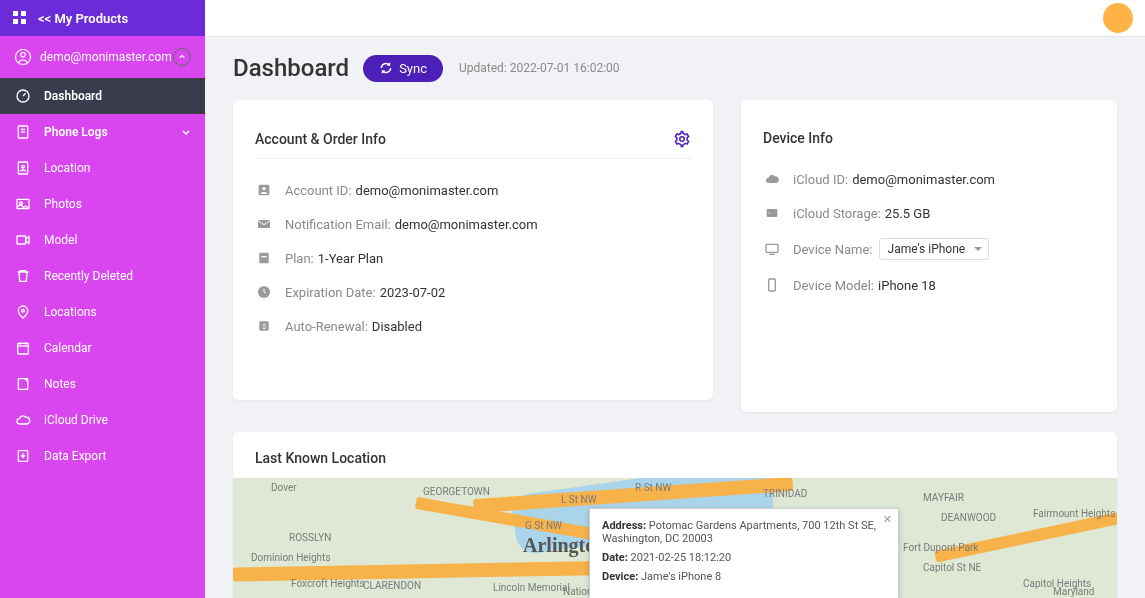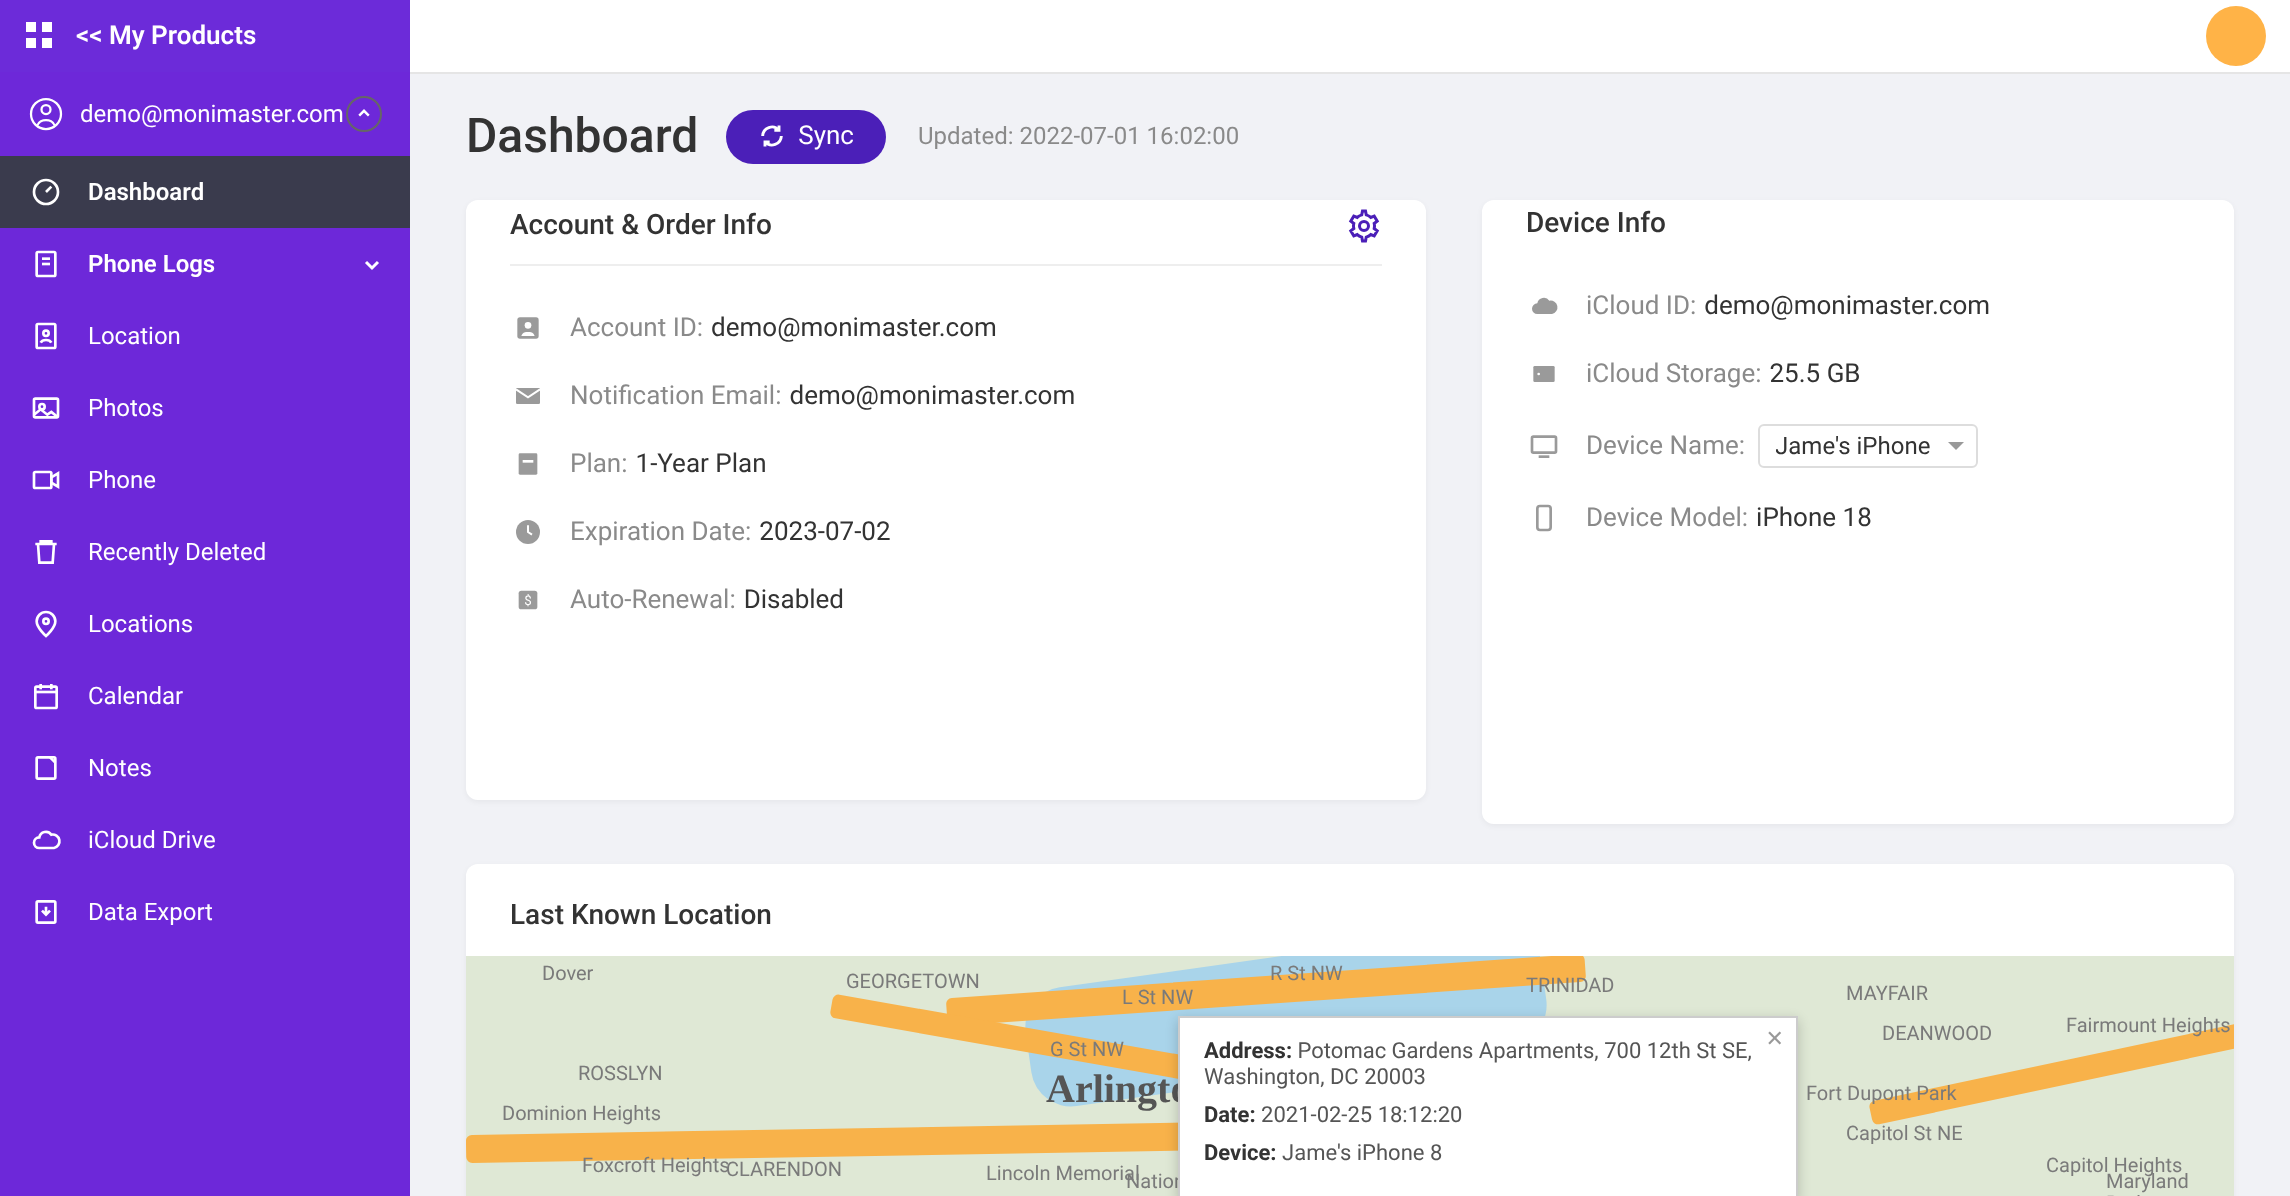--- a/index.html
+++ b/index.html
@@ -1,18 +1,18 @@
 <!DOCTYPE html>
 <html><head>
 <meta charset="utf-8">
 <style>
 * { margin:0; padding:0; box-sizing:border-box; font-family: -apple-system, BlinkMacSystemFont, "Segoe UI", Roboto, "Helvetica Neue", sans-serif; }
 body { background:#f1f2f6; width:1145px; height:598px; overflow:hidden; }
 .app { display:flex; height:100%; }
-.sidebar { width:205px; background:#6d28d9; color:#fff; display:flex; flex-direction:column; }
+.sidebar { width:205px; background:#d946ef; color:#fff; display:flex; flex-direction:column; }
 .sidebar-top { background:#6c2bd9; height:36px; display:flex; align-items:center; padding:0 12px; font-size:13px; font-weight:600; }
 .sidebar-top .grid-icon { margin-right:10px; }
 .user-row { display:flex; align-items:center; padding:12px 14px; font-size:12px; }
 .user-row .name { margin-left:8px; flex:1; }
 .user-row .collapse { width:18px; height:18px; border:1px solid #666; border-radius:50%; display:flex; align-items:center; justify-content:center; }
 .nav { flex:1; }
 .nav-item { display:flex; align-items:center; padding:9px 14px; font-size:12px; cursor:pointer; }
 .nav-item .icon { width:18px; height:18px; margin-right:12px; display:flex; align-items:center; justify-content:center; }
 .nav-item .chev { margin-left:auto; }
 .nav-item.active { background:#3a3b4d; font-weight:600; }
@@ -21,21 +21,21 @@
 .main { flex:1; display:flex; flex-direction:column; }
 .topbar { background:#fff; height:36px; display:flex; align-items:center; justify-content:flex-end; padding:0 12px; box-shadow:0 1px 0 #e5e5e5; }
 .avatar { width:30px; height:30px; border-radius:50%; background:#ffb347; }
 .page { padding:18px 28px; overflow:auto; flex:1; }
 .page-head { display:flex; align-items:center; margin-bottom:18px; }
 .page-title { font-size:24px; color:#333; font-weight:500; margin-right:14px; }
 .sync-btn { background:#4b1fb8; color:#fff; border:none; border-radius:16px; padding:6px 16px; font-size:13px; display:flex; align-items:flex-start; cursor:pointer; }
 .sync-btn .sync-icon { margin-right:6px; }
 .updated { color:#8a8a8a; font-size:12px; margin-left:16px; }
 .cards-row { display:flex; gap:28px; }
-.card { background:#fff; border-radius:6px; padding:4px 22px; box-shadow:0 1px 3px rgba(0,0,0,.05); }
+.card { background:#fff; border-radius:6px; padding:30px 22px; box-shadow:0 1px 3px rgba(0,0,0,.05); }
 .card-lg { flex:1; min-width:480px; }
 .card-md { flex:1; }
 .card-head { display:flex; align-items:center; justify-content:space-between; border-bottom:1px solid #eee; padding-bottom:10px; margin-bottom:14px; }
 .card-title { font-size:14px; color:#333; font-weight:500; }
 .gear { color:#4b1fb8; cursor:pointer; }
 .info-row { display:flex; align-items:center; padding:8px 0; font-size:13px; }
 .info-row .ic { width:18px; height:18px; margin-right:12px; color:#9a9a9a; display:flex; align-items:center; justify-content:center; }
 .info-row .lbl { color:#8a8a8a; }
 .info-row .val { color:#333; margin-left:4px; }
 .device-select { border:1px solid #ddd; border-radius:3px; padding:3px 22px 3px 8px; font-size:12px; color:#333; background:#fff; appearance:none; position:relative; }
@@ -135,21 +135,21 @@
           </span>
         <span class="label">Photos</span>
       </div>
       <div class="nav-item">
         <span class="icon">
             <svg width="16" height="16" viewBox="0 0 24 24" fill="none" stroke="white" stroke-width="2">
               <rect x="3" y="6" width="13" height="12" rx="1"></rect>
               <path d="M16 10l5-3v10l-5-3z"></path>
             </svg>
           </span>
-        <span class="label">Phone</span>
+        <span class="label">Model</span>
       </div>
       <div class="nav-item">
         <span class="icon">
             <svg width="16" height="16" viewBox="0 0 24 24" fill="none" stroke="white" stroke-width="2">
               <path d="M4 6h16M8 6V4h8v2M6 6l1 14h10l1-14"></path>
             </svg>
           </span>
         <span class="label">Recently Deleted</span>
       </div>
       <div class="nav-item">

